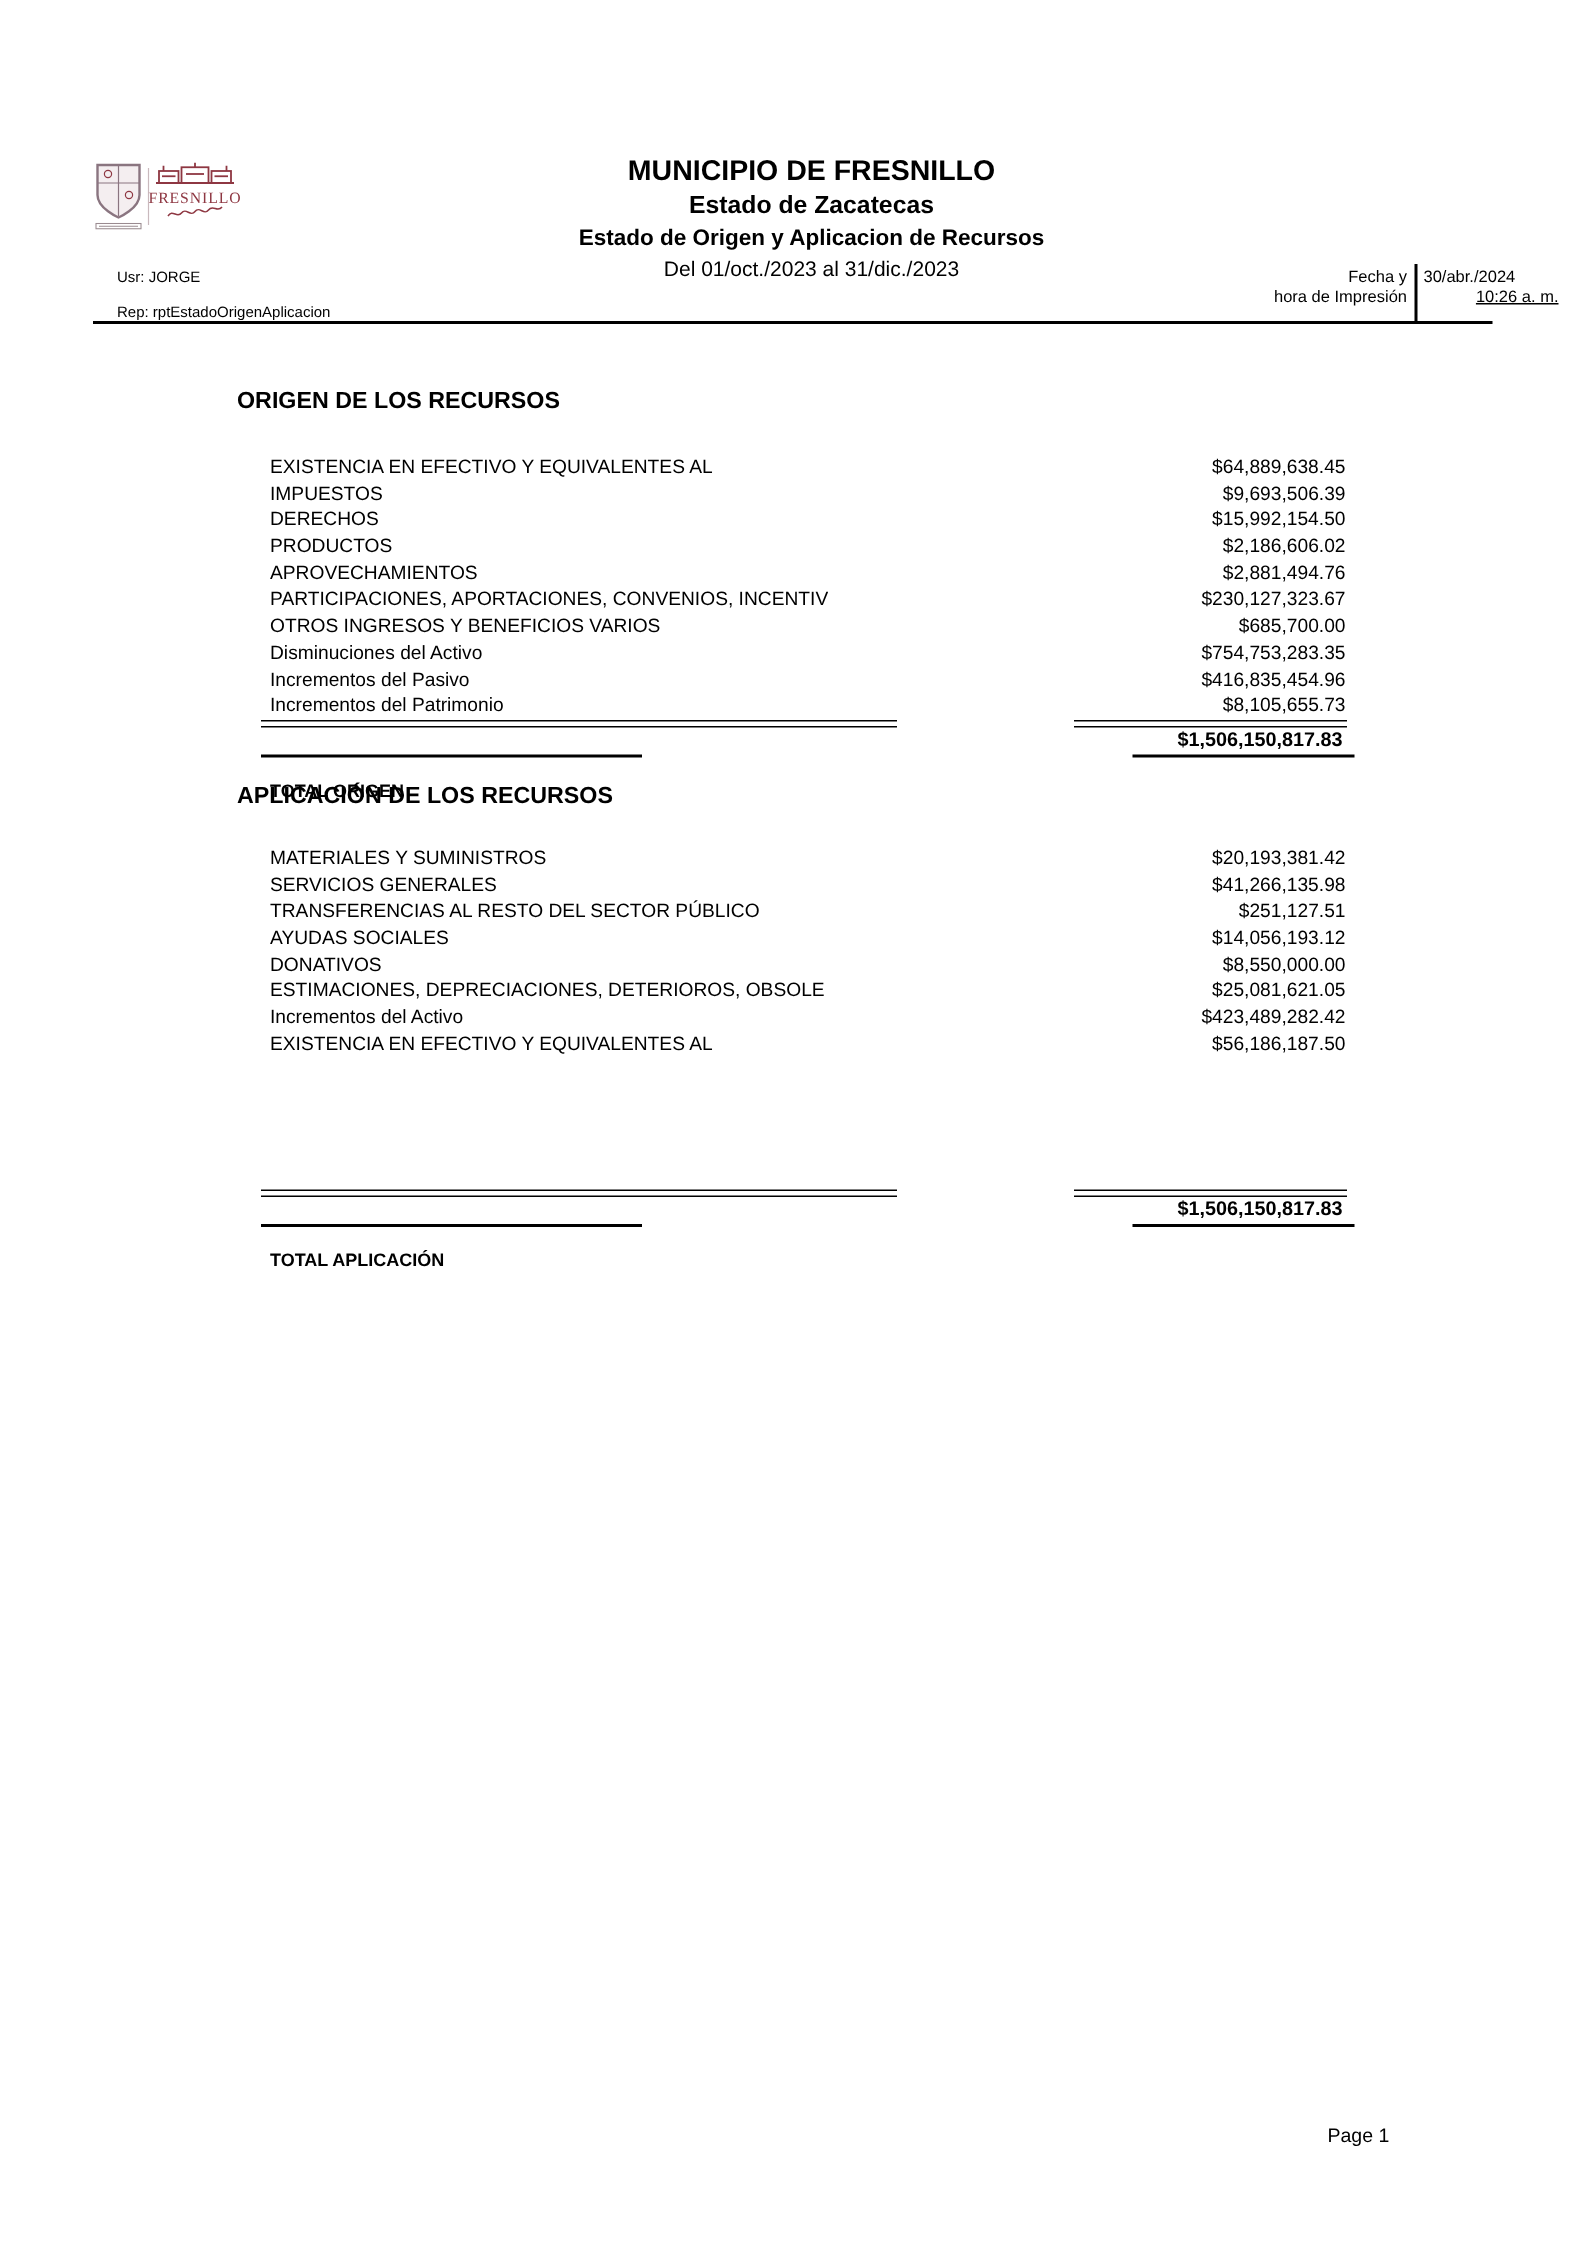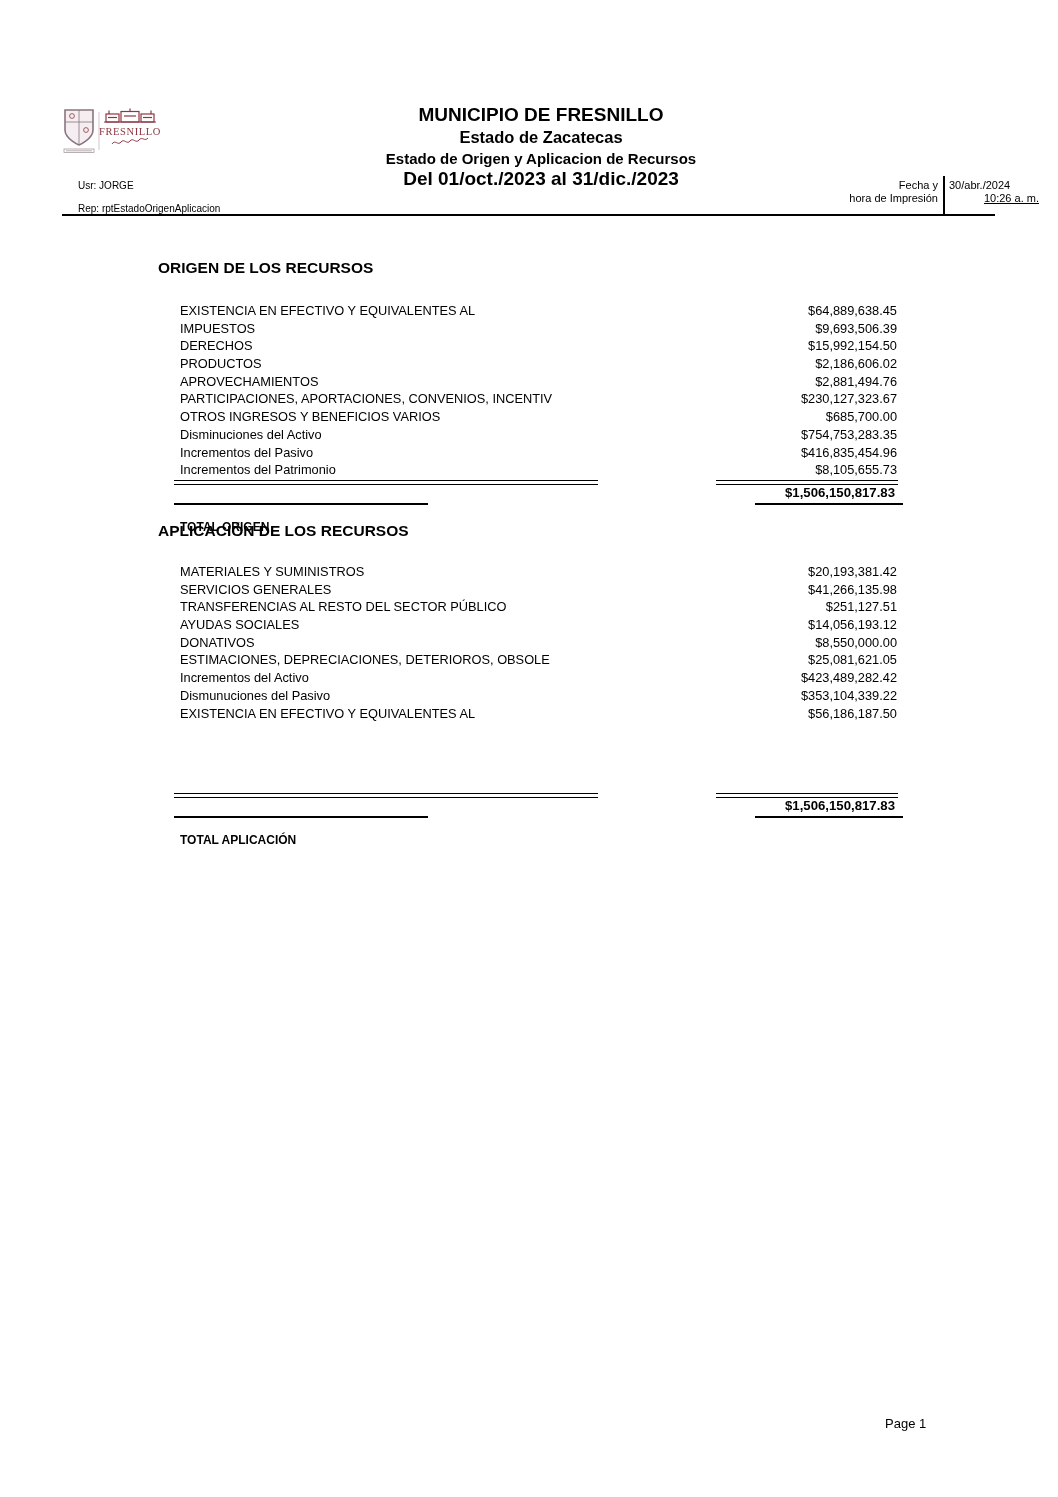--- a/index.html
+++ b/index.html
@@ -10,21 +10,21 @@
     font-family:"Liberation Sans","DejaVu Sans",sans-serif;
     color:#000;
     overflow:hidden;
   }
   
   .logo{position:absolute;left:62px;top:108px;width:102px;height:48px;}
   .title-block{position:absolute;left:24px;right:0;top:103px;text-align:center;}
   .t1{font-size:19px;font-weight:bold;line-height:24px;}
   .t2{font-size:16.5px;font-weight:bold;line-height:21px;}
   .t3{font-size:15px;font-weight:bold;line-height:21px;}
-  .t4{font-size:19px;font-weight:bold;line-height:20px;}
+  .t4{font-size:14px;font-weight:normal;line-height:20px;}
   .meta-left{position:absolute;left:78px;top:180px;font-size:10px;line-height:12px;}
   .meta-left .rep{margin-top:11px;}
   .print-label{position:absolute;left:700px;width:238px;top:179px;font-size:11px;line-height:13px;text-align:right;}
   .print-value{position:absolute;left:949px;top:179px;width:104px;font-size:11px;line-height:13px;}
   .print-value .time{text-align:right;width:90px;text-decoration:underline;}
   .vbar{position:absolute;left:943px;top:176px;width:1.5px;height:40px;background:#000;}
   .hrule{position:absolute;left:62px;top:214px;width:933px;height:2px;background:#000;}
   
   .section-title{position:absolute;left:158px;font-size:15.5px;font-weight:bold;}
   .rows{position:absolute;left:180px;right:161px;}
@@ -175,24 +175,20 @@
       </div>
       <div class="row">
         <span class="lbl">ESTIMACIONES, DEPRECIACIONES, DETERIOROS, OBSOLE</span>
         <span class="val">$25,081,621.05</span>
       </div>
       <div class="row">
         <span class="lbl">Incrementos del Activo</span>
         <span class="val">$423,489,282.42</span>
       </div>
       <div class="row">
-        <span class="lbl">Dismunuciones del Pasivo</span>
-        <span class="val">$353,104,339.22</span>
-      </div>
-      <div class="row">
         <span class="lbl">EXISTENCIA EN EFECTIVO Y EQUIVALENTES AL</span>
         <span class="val">$56,186,187.50</span>
       </div>
     </div>
   <div class="dbl" style="left:174px;top:793px;width:424px;"></div>
   <div class="dbl" style="left:716px;top:793px;width:182px;"></div>
   <div class="total-label" style="top:798px;">TOTAL APLICACIÓN</div>
   <div class="total-value" style="top:798px;">$1,506,150,817.83</div>
   <div class="uline" style="left:174px;top:816px;width:254px;"></div>
   <div class="uline" style="left:755px;top:816px;width:148px;"></div>

